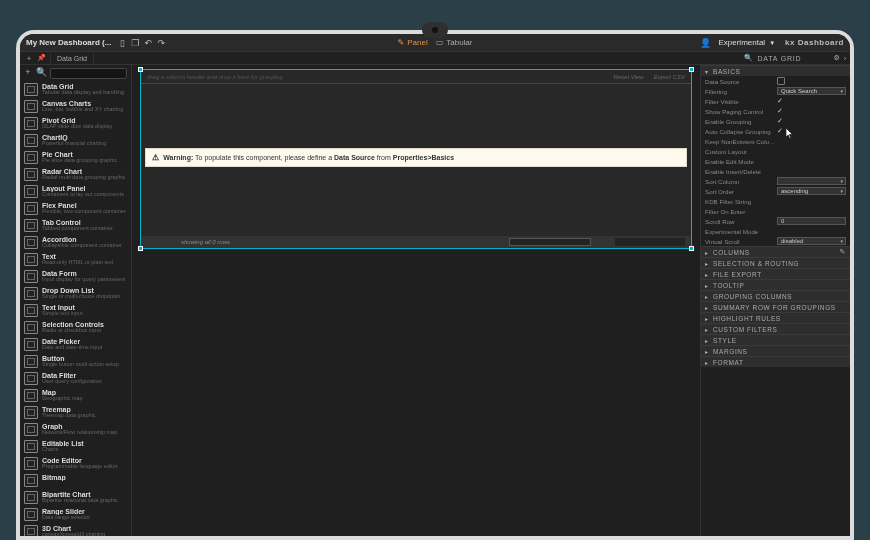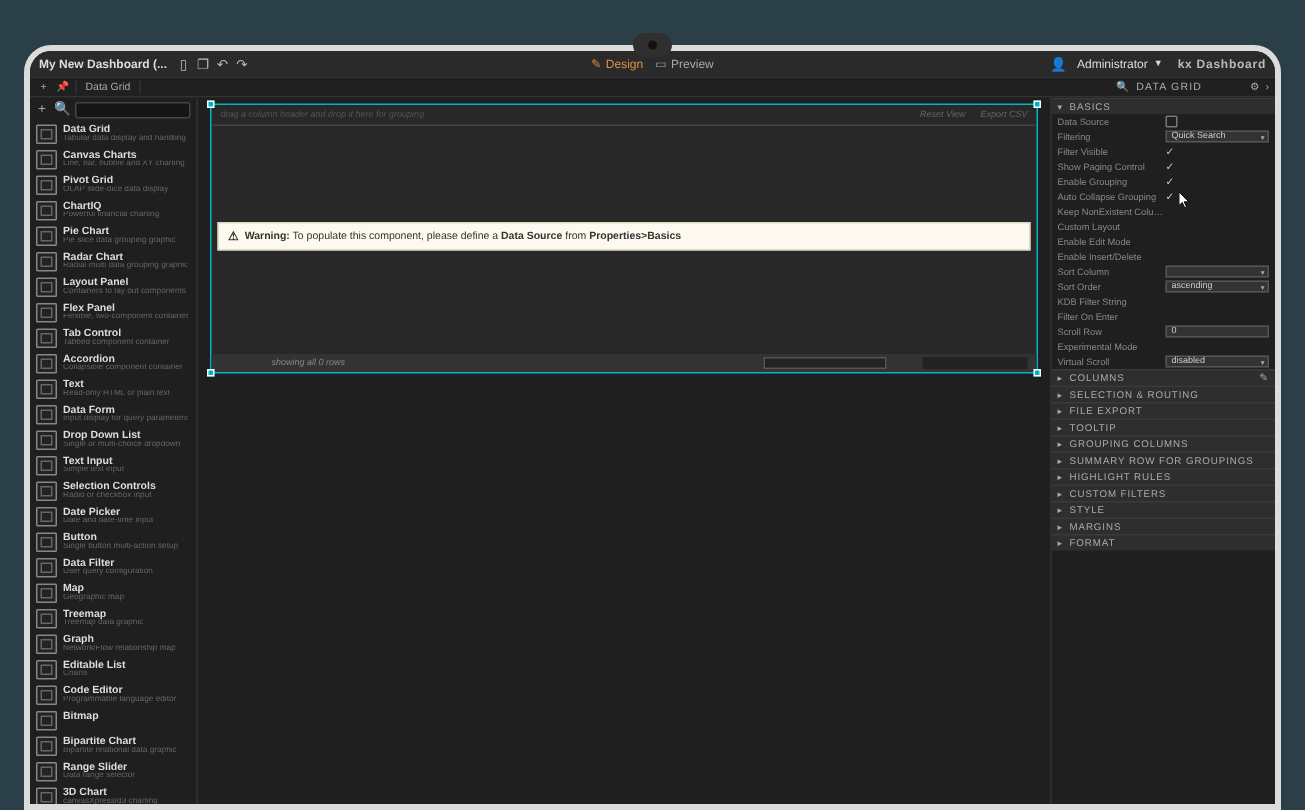--- a/index.html
+++ b/index.html
@@ -89,30 +89,30 @@
 
   <div class="titlebar">
     <span class="title">My New Dashboard (...</span>
     <span class="tb-icon" style="margin-left:6px">▯</span>
     <span class="tb-icon">❐</span>
     <span class="tb-icon">↶</span>
     <span class="tb-icon">↷</span>
     <div class="center">
       <span class="mode-btn active">
             <span>✎</span>
-            <span>Design</span>
+            <span>Panel</span>
           </span>
       <span class="mode-btn">
             <span>▭</span>
-            <span>Preview</span>
+            <span>Tabular</span>
           </span>
     </div>
     <div class="right">
       <span class="tb-icon">👤</span>
-      <span>Administrator</span>
+      <span>Experimental</span>
       <span style="font-size:6px">▼</span>
       <span class="brand" style="margin-left:6px">kx Dashboard</span>
     </div>
   </div>
 
   <div class="tabstrip">
     <div class="tab-left">
       <span style="width:10px;text-align:center">+</span>
       <span style="width:10px;text-align:center">📌</span>
       <span class="tab">Data Grid</span>

